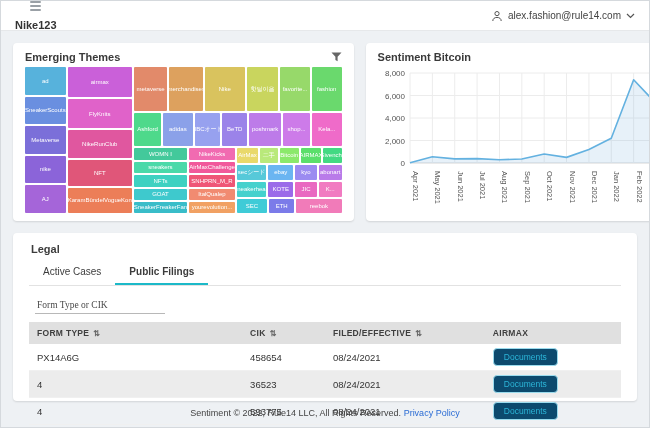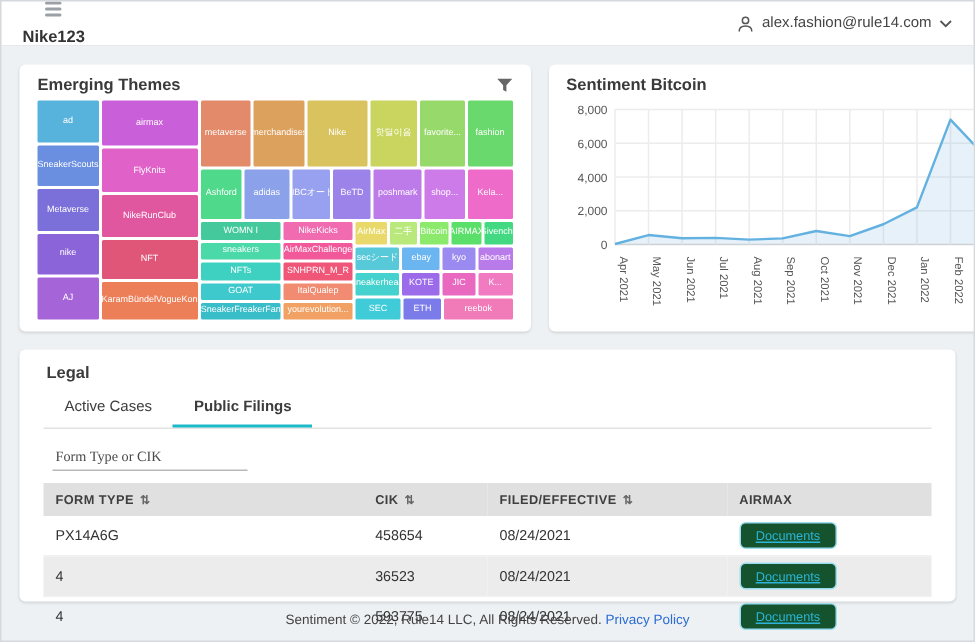--- a/index.html
+++ b/index.html
@@ -59,23 +59,23 @@
   table.filings{ width:100%; border-collapse:collapse; }
   table.filings th{
     background:#e0e0e0; text-align:left; font-size:8.5px; color:#3f3f3f;
     padding:6px 8px; letter-spacing:.3px; font-weight:bold;
   }
   table.filings td{ font-size:9.5px; padding:4px 8px; border-bottom:1px solid #f0f0f0; color:#333; }
   table.filings tr.even td{ background:#ececec; }
   .sort-glyph{ font-size:8px; color:#666; margin-left:4px; cursor:pointer; }
   .doc-btn{
     font-family:"Liberation Sans", sans-serif;
-    font-size:8.5px; color:#2cb5d8; background:#14532d;
+    font-size:8.5px; color:#2cb5d8; background:#0c4a6e;
     border:1px solid #9bdcee; border-radius:4px;
-    padding:3px 10px; cursor:pointer;text-decoration:underline;
+    padding:3px 10px; cursor:pointer;
   }
   
   .footer{ text-align:center; font-size:9px; color:#444; margin-top:7px; }
   .footer a{ color:#2b6cd4; text-decoration:none; cursor:pointer; }
   
   .chart-svg text{ font-family:"Liberation Sans", sans-serif; }
 </style>
 </head>
 <body>
 

